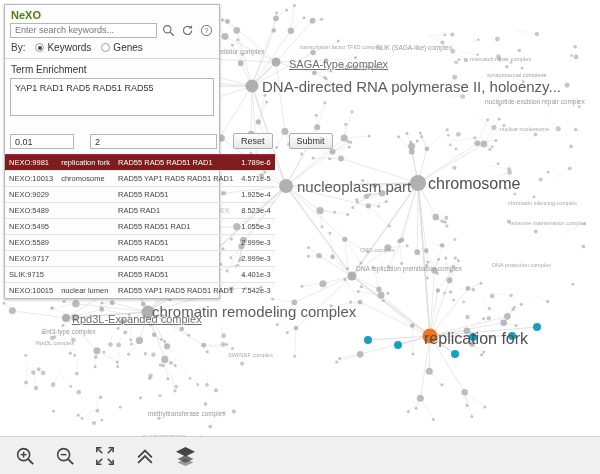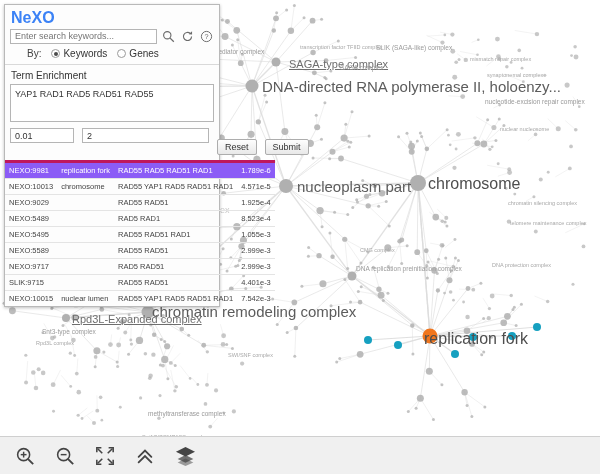--- a/index.html
+++ b/index.html
@@ -12,77 +12,77 @@
   #graph{position:absolute;left:0;top:0;width:600px;height:474px;}
   
   .panel{
     position:absolute;left:4px;top:4px;width:214px;
     background:#fdfdfd;border:1px solid #b9b9b9;
     box-shadow:0 1px 3px rgba(0,0,0,.25);
     font-size:10px;color:#333;
     z-index:40;
   }
   .panel-title{
-    padding:4px 6px 2px 6px;font-size:16px;font-weight:bold;color:#3b82f6;
+    padding:4px 6px 2px 6px;font-size:11px;font-weight:bold;color:#4d7c0f;
   }
   .search-row{
     display:flex;align-items:center;padding:0 5px 4px 5px;gap:4px;
   }
   .search-input{
     flex:1;height:15px;border:1px solid #b5b5b5;background:#fff;
     font-size:9px;color:#9a9a9a;padding:4px 4px;line-height:15px;
     box-sizing:border-box;
   }
   .icon-btn{
     width:15px;height:15px;display:flex;align-items:center;justify-content:center;
     color:#6b6b6b;
   }
   .icon-btn svg{display:block;}
   .by-row{
-    display:flex;align-items:center;gap:10px;padding:0 4px 5px 6px;font-size:10px;margin-left:16px;
+    display:flex;align-items:center;gap:10px;padding:0 4px 5px 6px;font-size:10px;
   }
   .by-label{color:#444;}
   .radio{display:flex;align-items:center;gap:3px;}
   .radio .dot{
     width:9px;height:9px;border:1px solid #9a9a9a;border-radius:50%;
     background:#fff;box-sizing:border-box;position:relative;
   }
   .radio.sel .dot:after{
     content:"";position:absolute;left:1.5px;top:1.5px;width:4px;height:4px;
     border-radius:50%;background:#4a4a4a;
   }
   .sep{height:1px;background:#d9d9d9;margin:0 0 0 0;}
   .section-title{padding:5px 6px 3px 6px;font-size:10px;color:#333;}
   .ta-wrap{padding:0 5px 4px 5px;}
   .ta{
     width:100%;height:38px;border:1px solid #b5b5b5;background:#fff;
     font-size:9px;color:#333;padding:3px 4px;box-sizing:border-box;resize:none;
     font-family:"Liberation Sans", sans-serif;line-height:12px;
   }
   .params-row{
-    display:flex;align-items:flex-start;gap:8px;padding:0 5px 5px 5px;
+    display:flex;align-items:flex-end;gap:16px;padding:0 5px 5px 5px;
   }
   .p-input{
     height:15px;border:1px solid #b5b5b5;background:#fff;font-size:9px;
     padding:0 4px;box-sizing:border-box;color:#333;
   }
   .p-input.a{width:64px;}
   .p-input.b{flex:1;}
   .btn{
     height:16px;border:1px solid #adadad;border-radius:2px;
     background:linear-gradient(#fdfdfd,#e8e8e8);
     font-size:9px;color:#333;padding:0 7px;line-height:14px;margin-top:11px;
   }
   
   .tbl{width:100%;border-collapse:collapse;font-size:7.5px;color:#444;}
   .tbl td{
     border-top:1px solid #e4e4e4;padding:3px 4px;white-space:nowrap;
     overflow:hidden;
   }
-  .tbl tr.hl td{background:#8b5cf6;color:#fff;border-top:3px solid #be185d;}
+  .tbl tr.hl td{background:#7f1d1d;color:#fff;border-top:1px solid #be185d;}
   .c-id{width:44px;}
   .c-name{width:66px;}
   .c-genes{width:62px;}
   .c-p{width:34px;text-align:left;}
   
   .toolbar{
     position:absolute;left:0;bottom:0;width:600px;height:38px;
     background:#f0f0f0;border-top:1px solid #cfcfcf;
     display:flex;align-items:center;gap:18px;padding-left:14px;
     box-sizing:border-box;z-index:30;

